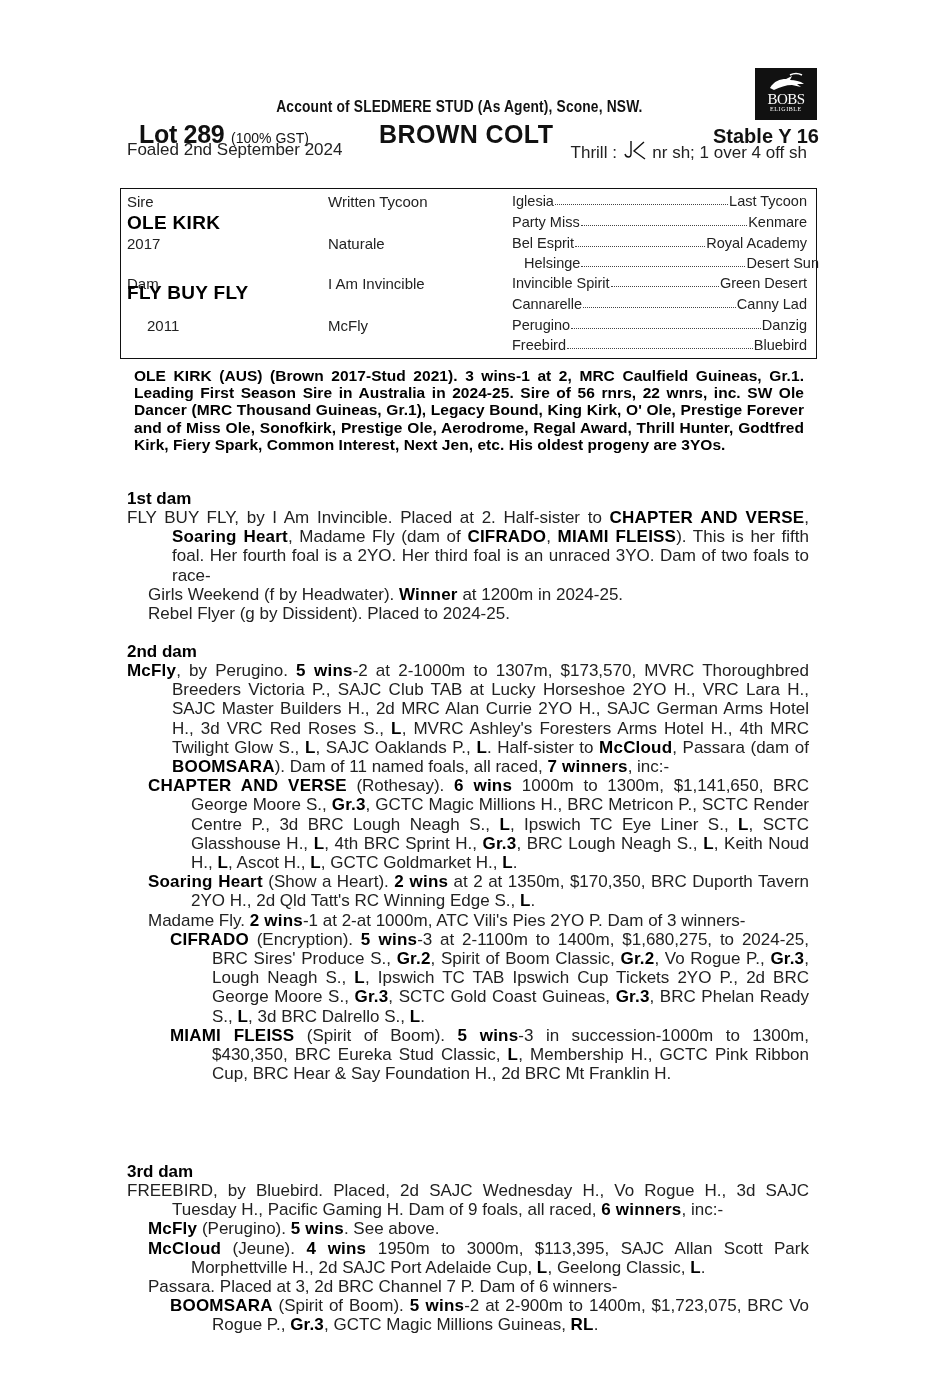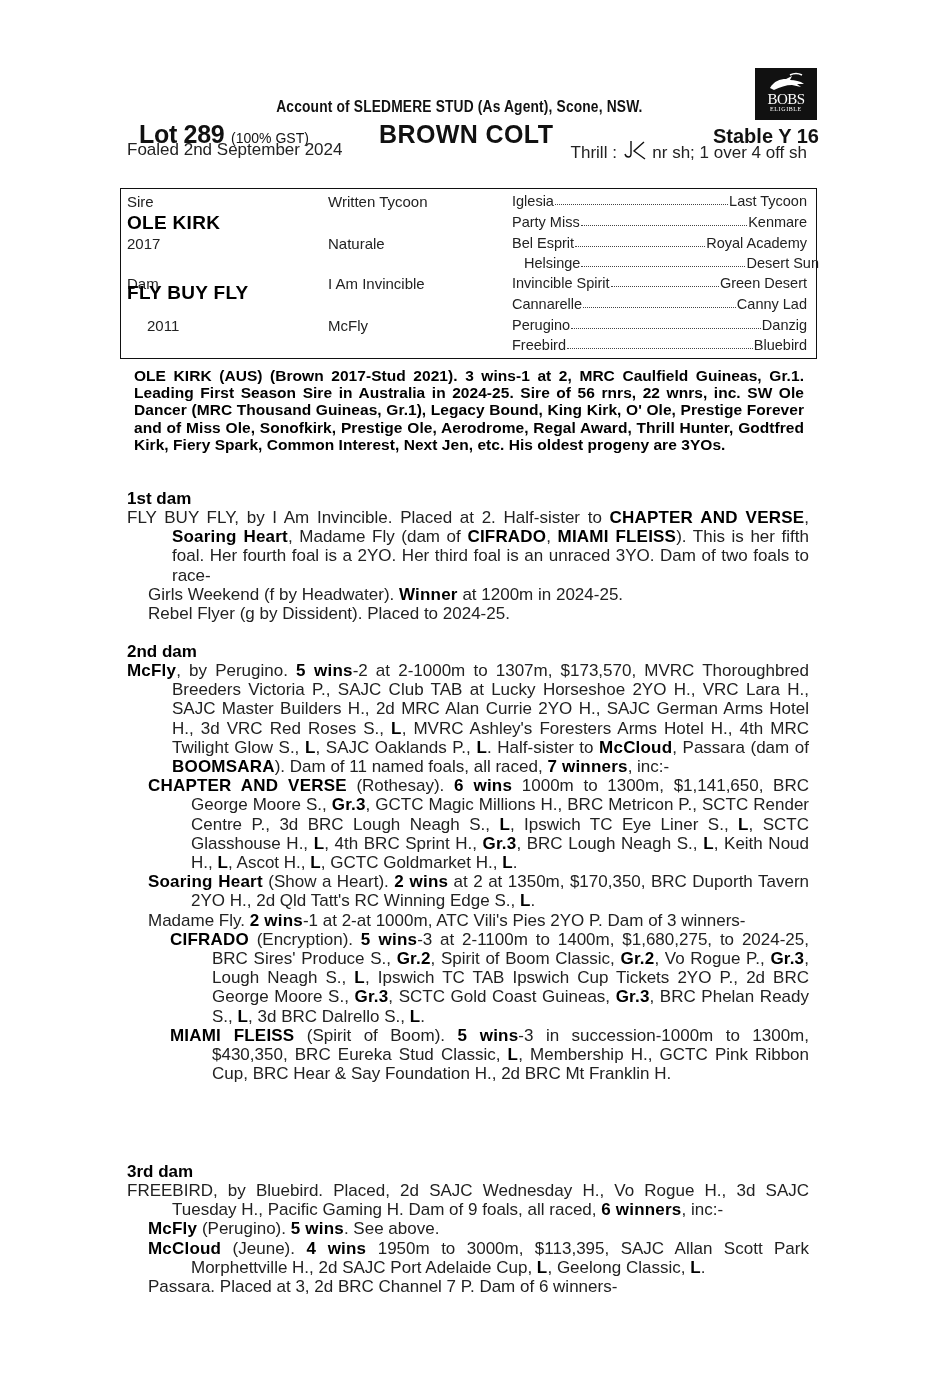--- a/index.html
+++ b/index.html
@@ -150,14 +150,15 @@
     </div>
 </div>
 
 <div class="section" style="top:1162px;">
   <div class="sec-head">3rd dam</div>
   <div>
       <div class="entry lvl0"><span>FREEBIRD, by Bluebird. Placed, 2d SAJC Wednesday H., Vo Rogue H., 3d SAJC Tuesday H., Pacific Gaming H. Dam of 9 foals, all raced, </span><b>6 winners</b><span>, inc:-</span></div>
       <div class="entry lvl1"><b>McFly</b><span> (Perugino). </span><b>5 wins</b><span>. See above.</span></div>
       <div class="entry lvl1"><b>McCloud</b><span> (Jeune). </span><b>4 wins</b><span> 1950m to 3000m, $113,395, SAJC Allan Scott Park Morphettville H., 2d SAJC Port Adelaide Cup, </span><b>L</b><span>, Geelong Classic, </span><b>L</b><span>.</span></div>
       <div class="entry lvl1"><span>Passara. Placed at 3, 2d BRC Channel 7 P. Dam of 6 winners-</span></div>
+      <div class="entry lvl2"><b>BOOMSARA</b><span> (Spirit of Boom). </span><b>5 wins</b><span>-2 at 2-900m to 1400m, $1,723,075, BRC Vo Rogue P., </span><b>Gr.3</b><span>, GCTC Magic Millions Guineas, </span><b>RL</b><span>.</span></div>
     </div>
 </div>
 
 </body></html>

